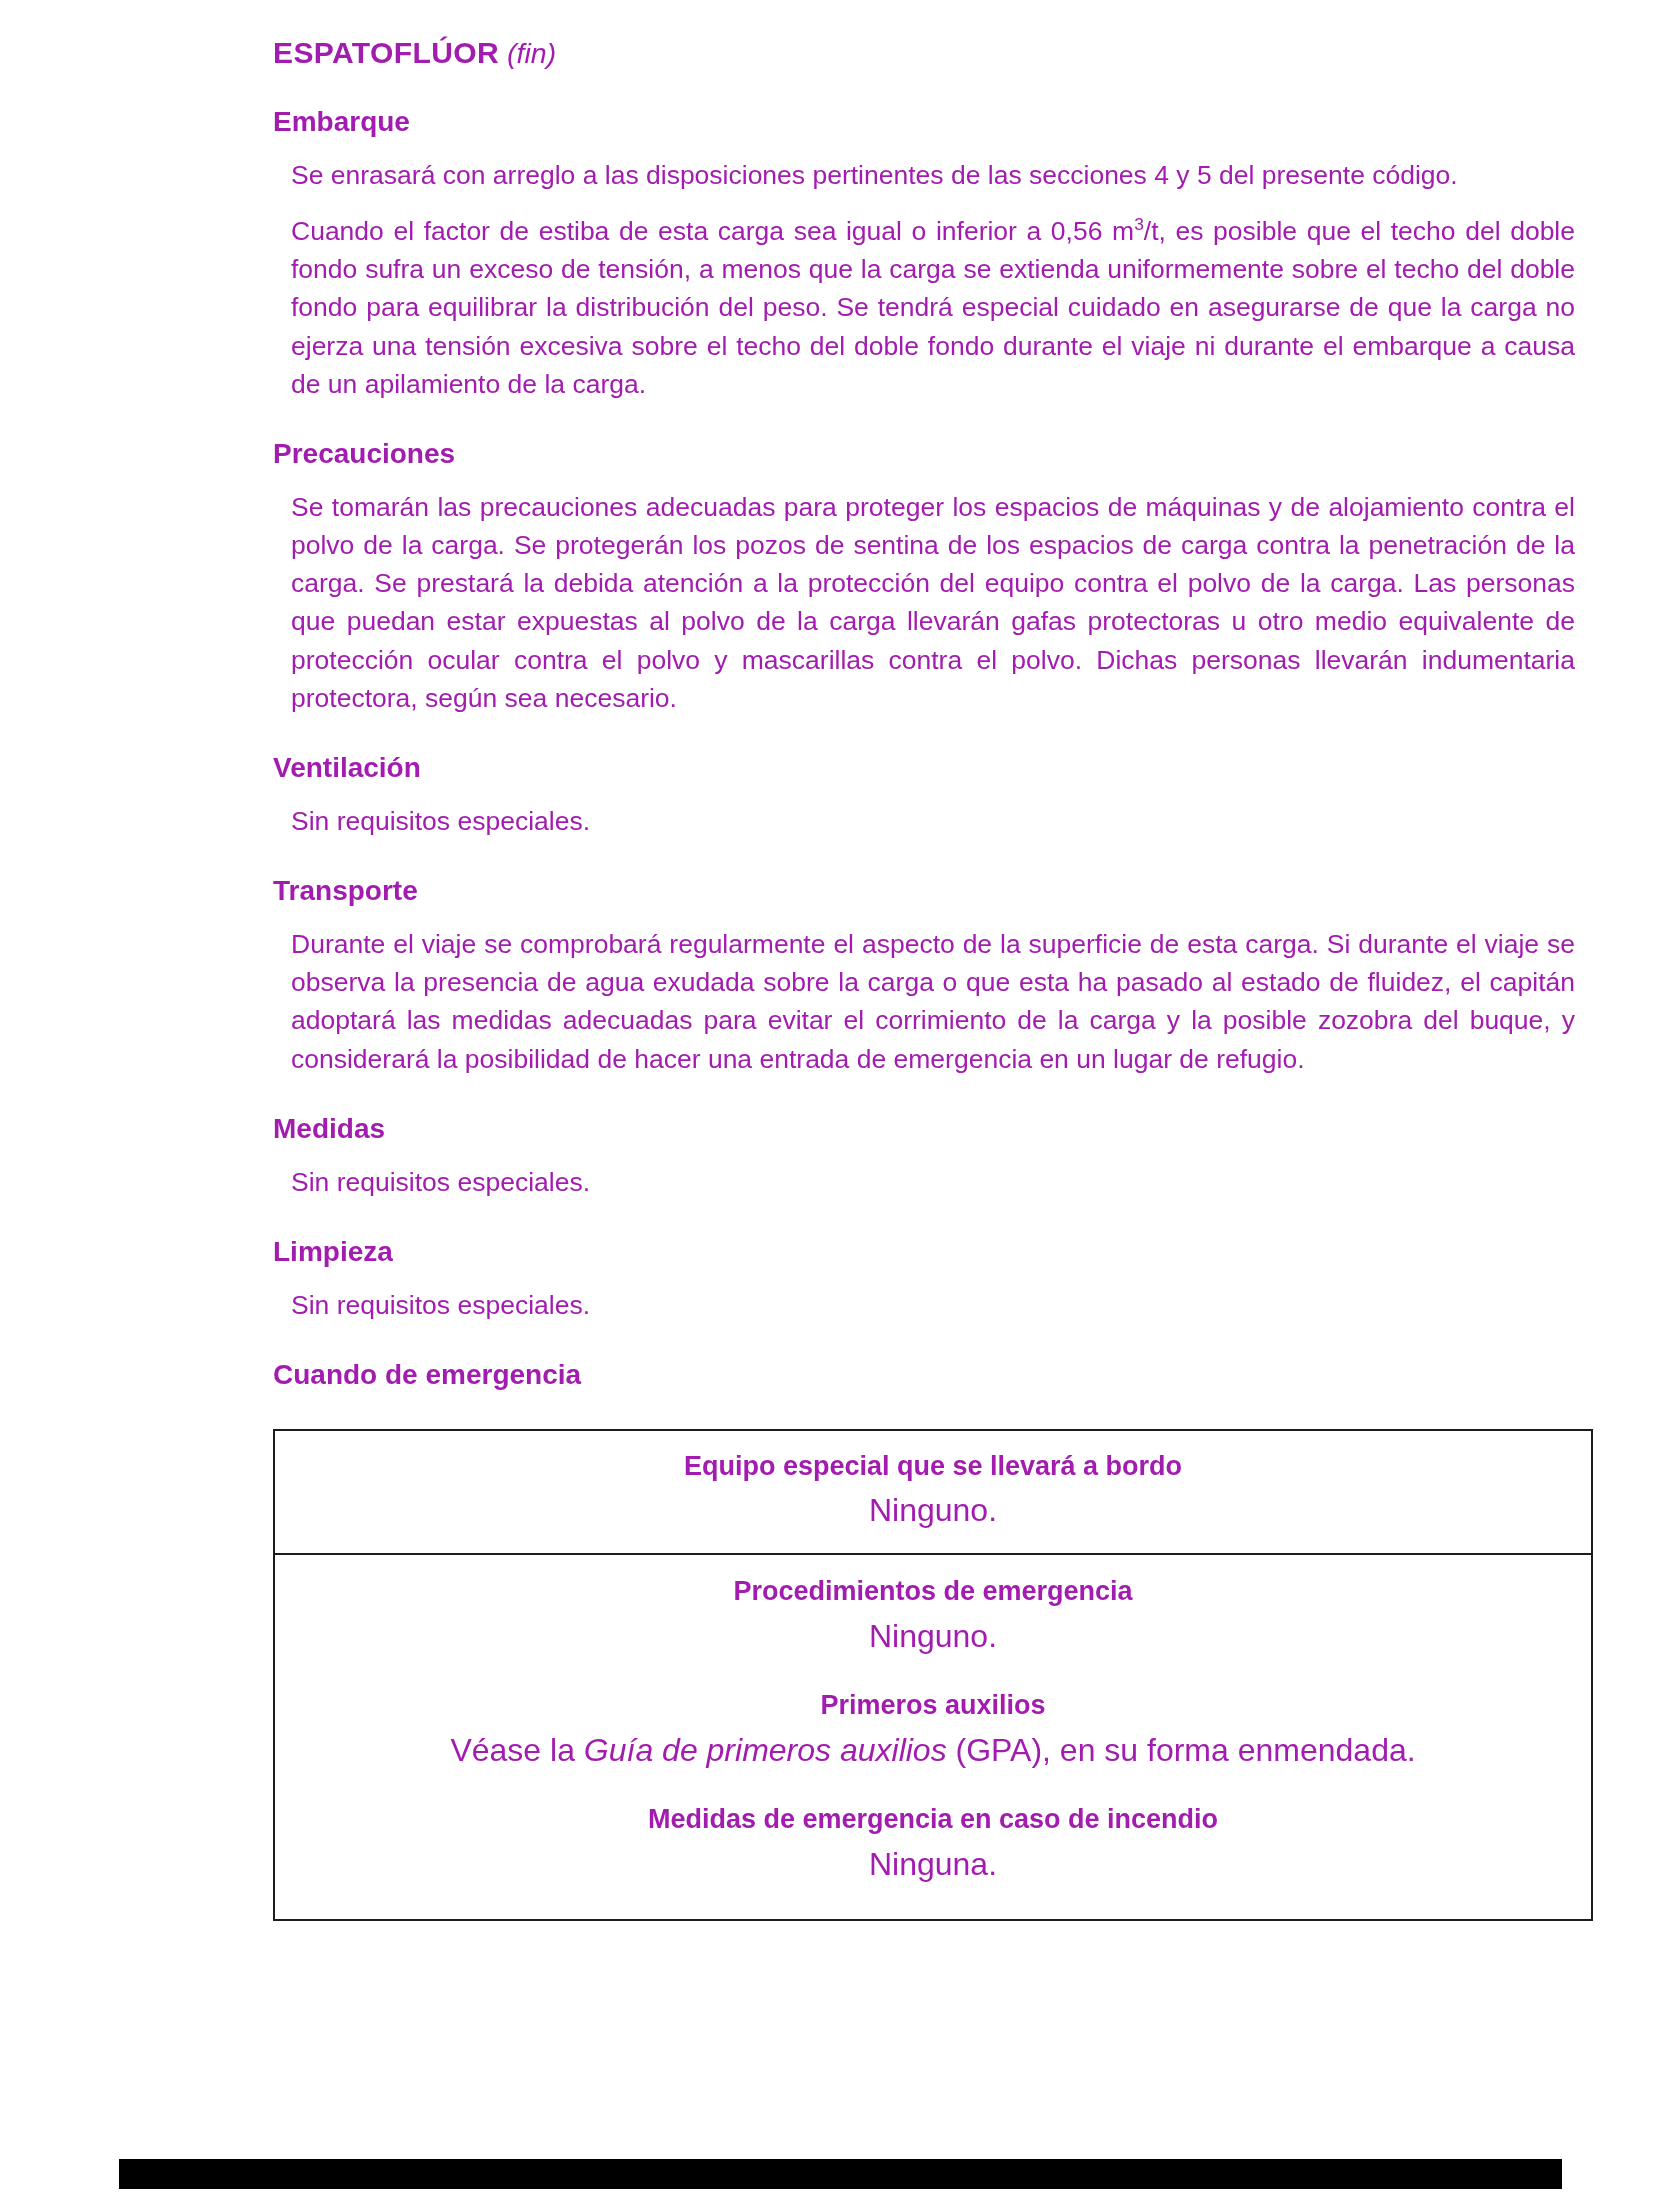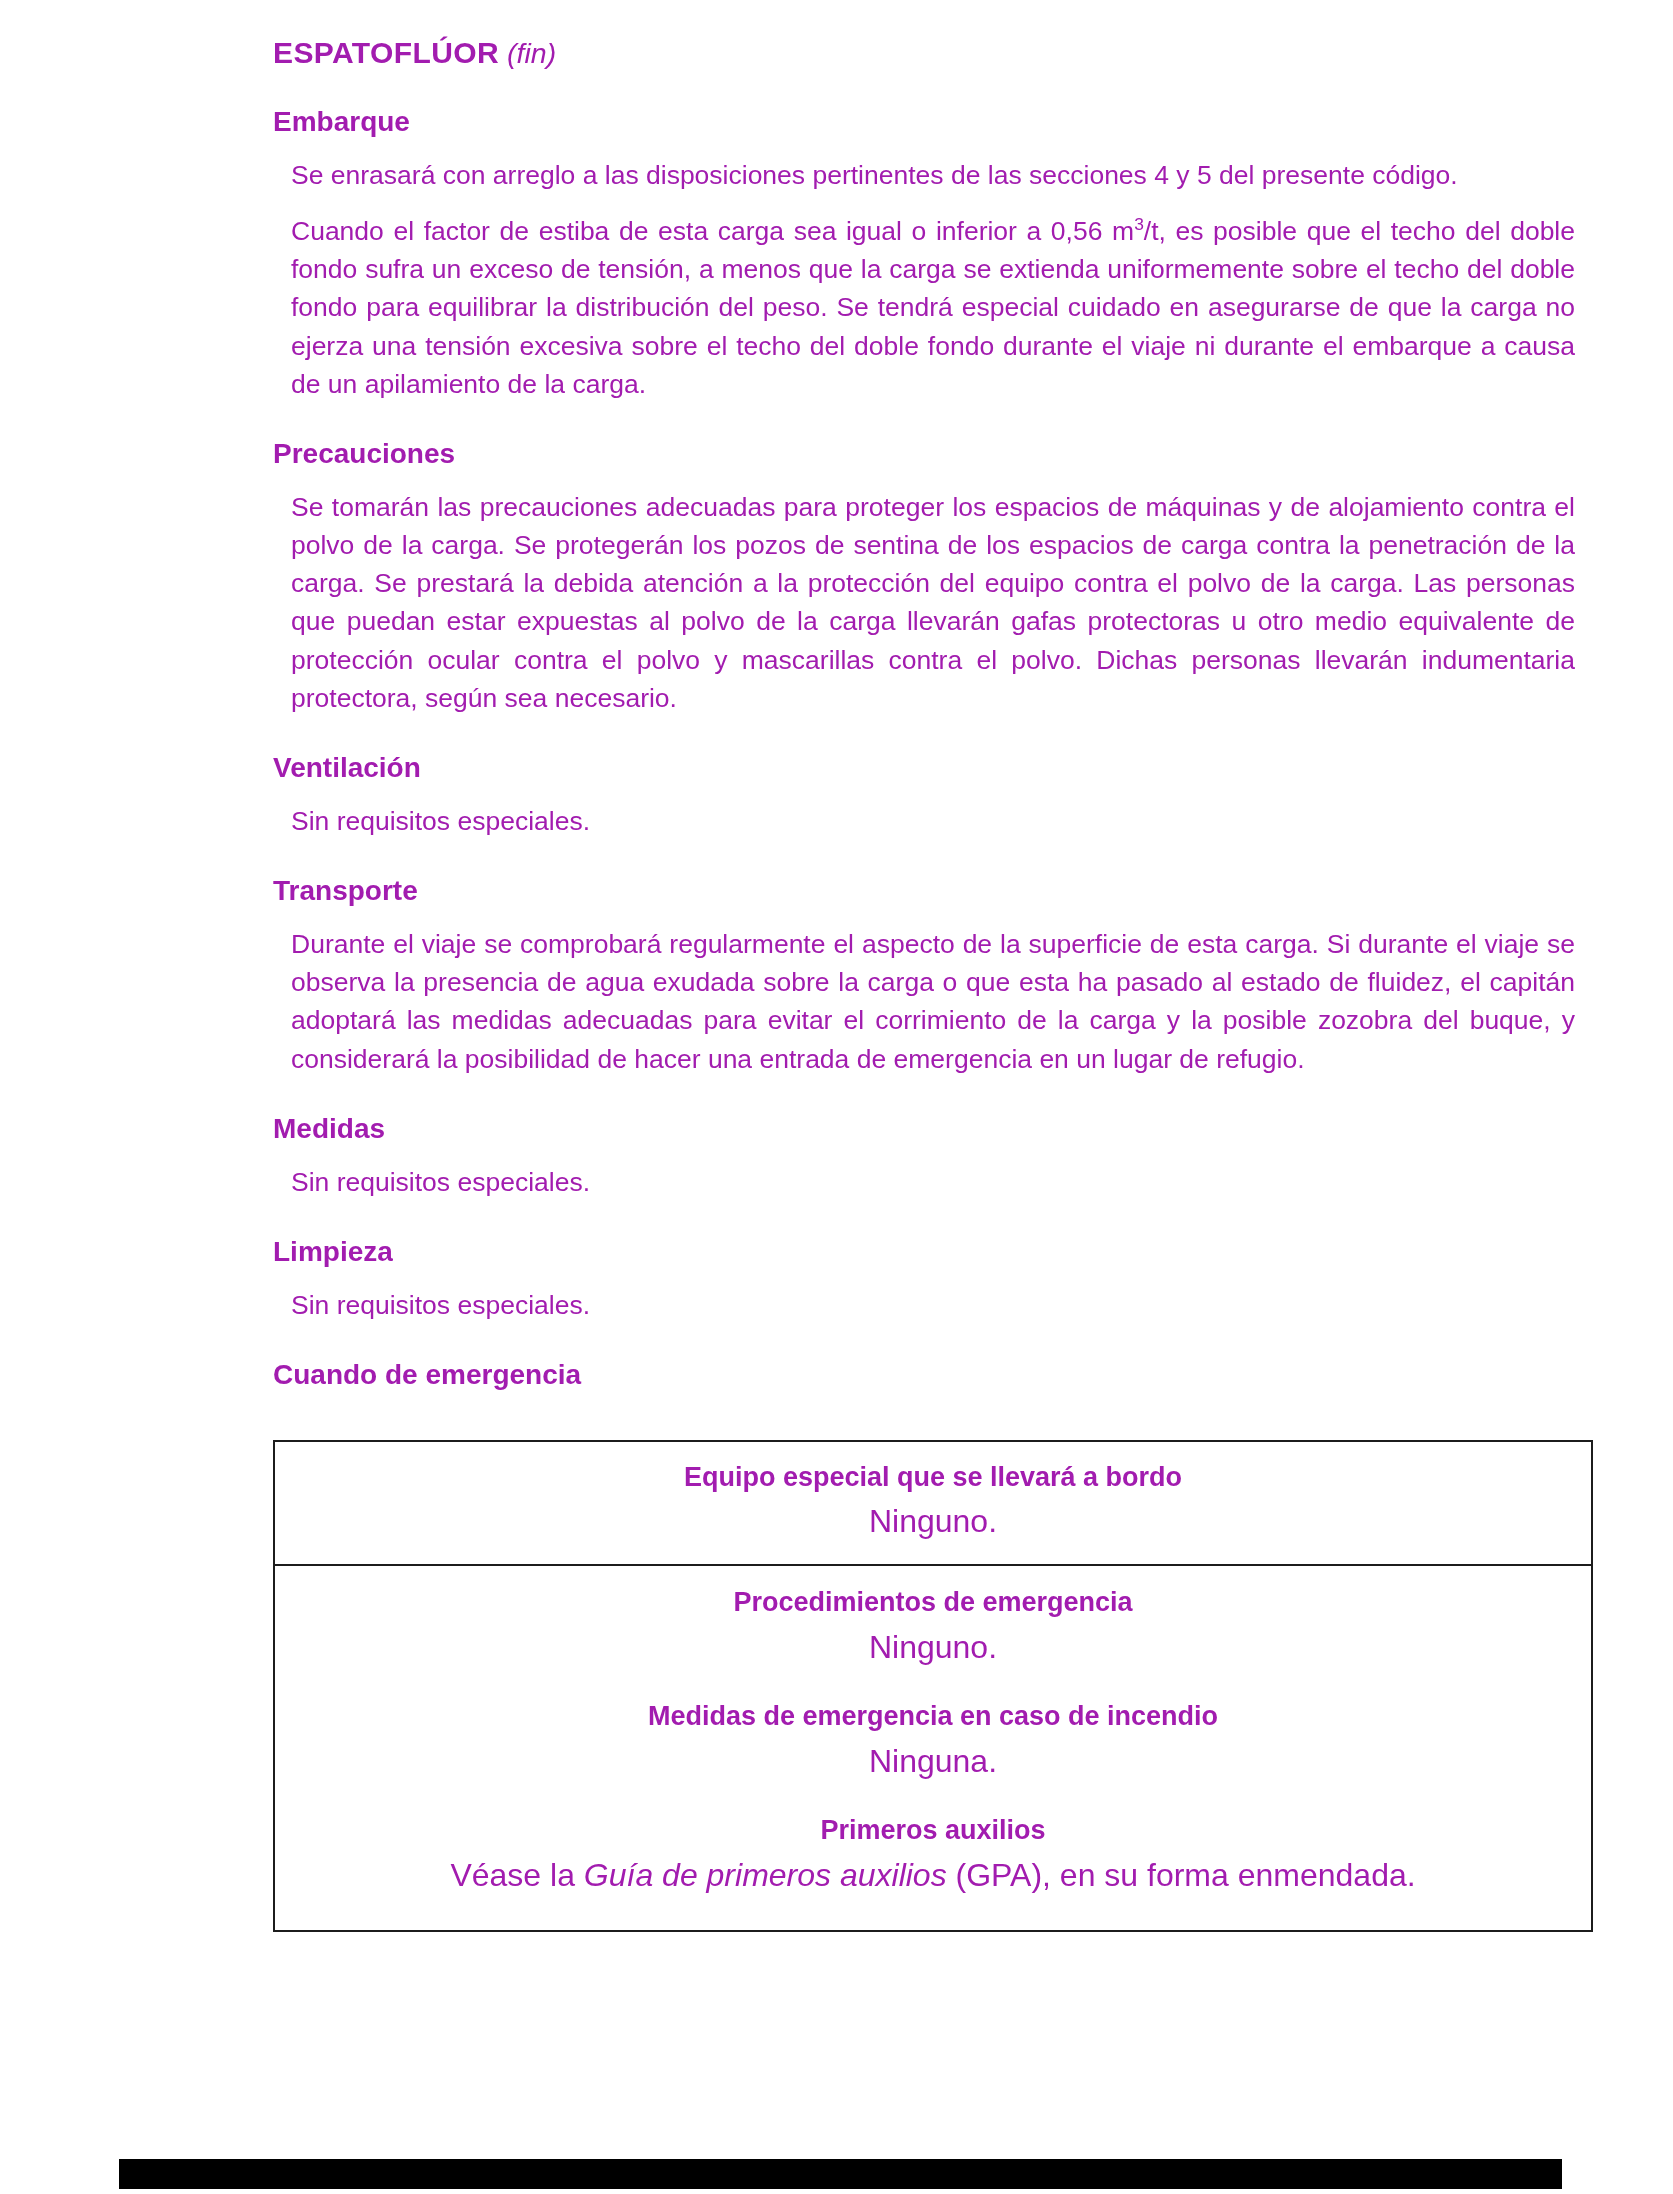--- a/index.html
+++ b/index.html
@@ -50,21 +50,21 @@
     margin: 18px;
     text-align: justify;
   }
   p.body-par sup {
     font-size: 17.4px;
     line-height: 0;
     vertical-align: super;
   }
   
   .em-box {
-    margin-top: 49px;
+    margin-top: 38px;
     border: 2.4px solid #1c1c1c;
   }
   .em-row-first {
     border-bottom: 2.4px solid #1c1c1c;
     padding: 16px 19px 19px 19px;
   }
   .em-row-rest {
     padding: 14.2px 19px 32px 19px;
   }
   .em-title {
@@ -148,27 +148,27 @@
         </div>
 
         <div class="em-row-rest">
 
           <div class="em-group">
             <div class="em-title">Procedimientos de emergencia</div>
             <div class="em-text">Ninguno.</div>
           </div>
 
           <div class="em-group">
-            <div class="em-title">Medidas de emergencia en caso de incendio</div>
-            <div class="em-text">Ninguna.</div>
+            <div class="em-title">Primeros auxilios</div>
+            <div class="em-text"><span>Véase la </span><em>Guía de primeros auxilios</em><span> (GPA), en su forma enmendada.</span></div>
           </div>
 
           <div class="em-group">
-            <div class="em-title">Primeros auxilios</div>
-            <div class="em-text"><span>Véase la </span><em>Guía de primeros auxilios</em><span> (GPA), en su forma enmendada.</span></div>
+            <div class="em-title">Medidas de emergencia en caso de incendio</div>
+            <div class="em-text">Ninguna.</div>
           </div>
 
         </div>
       </div>
     </section>
 
   </main>
 
   <div class="scan-bar"></div>
 </div>

